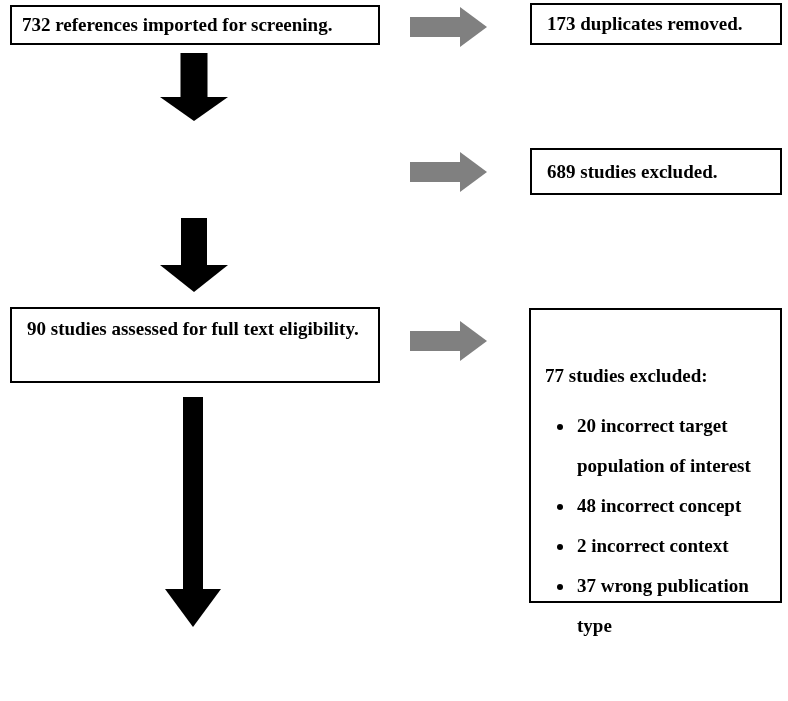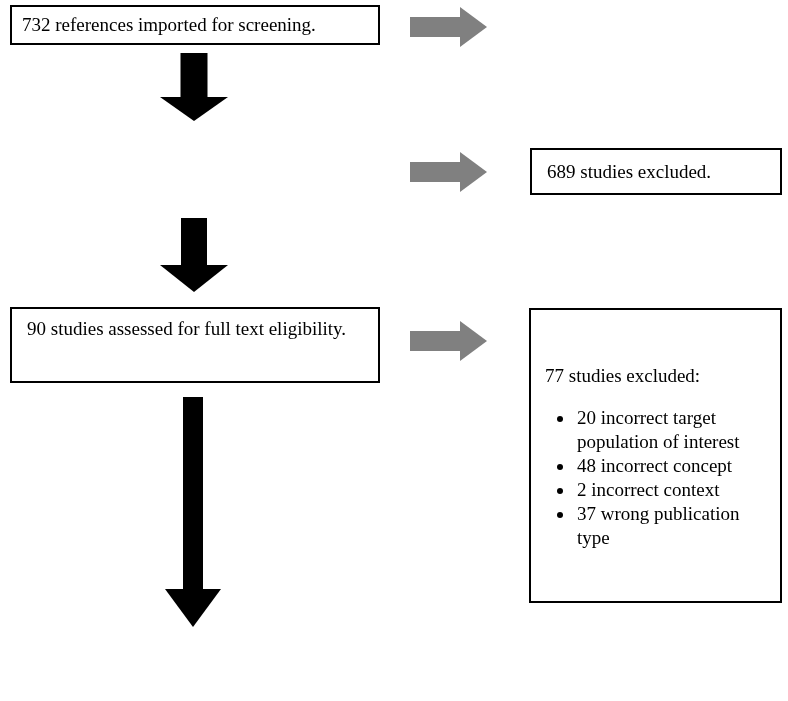--- a/index.html
+++ b/index.html
@@ -4,20 +4,21 @@
 <style>
   html, body { margin: 0; padding: 0; background: #ffffff; }
   .canvas {
     position: relative;
     width: 788px;
     height: 700px;
     background: #ffffff;
     font-family: "Liberation Serif", "DejaVu Serif", serif;
     color: #000000;
     overflow: hidden;
+    font-weight: bold;
   }
   .box {
     position: absolute;
     box-sizing: border-box;
     border: 2px solid #000000;
     background: #ffffff;
     font-size: 19px;
     line-height: 36px;
   }
   .vcenter { display: flex; align-items: center; }
@@ -29,21 +30,21 @@
   .box-l4 { left: 2px;   top: 646px; width: 369px; height: 50px; padding-left: 14px; }
 
   
   .box-r1 { left: 530px; top: 3px;   width: 252px; height: 42px; padding-left: 15px; }
   .box-r2 { left: 530px; top: 148px; width: 252px; height: 47px; padding-left: 15px; }
   .box-r3 { left: 529px; top: 308px; width: 253px; height: 295px; padding: 4px 8px 0 14px; }
   .box-r3 .r3-title { line-height: 36px; margin-top: 44px; }
   .box-r3 ul {
     margin: 12px 0 8px 0;
     padding-left: 30px;
-    line-height: 24px;
+    line-height: 40px;
     list-style: disc outside;
   }
   .box-r3 li { padding-left: 2px; }
 
   
   .arrow-down { position: absolute; }
   .arrow-down .shaft {
     position: absolute; top: 0; left: 50%; transform: translateX(-50%);
     background: #000000;
   }
@@ -84,20 +85,23 @@
 
   <div class="box box-l1 vcenter">
     <span>732 references imported for screening.</span>
   </div>
 
   <div class="arrow-right g1">
     <div class="shaft"></div>
     <div class="head"></div>
   </div>
 
+  <div class="box box-r1 vcenter">
+    <span>173 duplicates removed.</span>
+  </div>
 
   <div class="arrow-down a1">
     <div class="shaft"></div>
     <div class="head"></div>
   </div>
 
 
   <div class="arrow-right g2">
     <div class="shaft"></div>
     <div class="head"></div>

